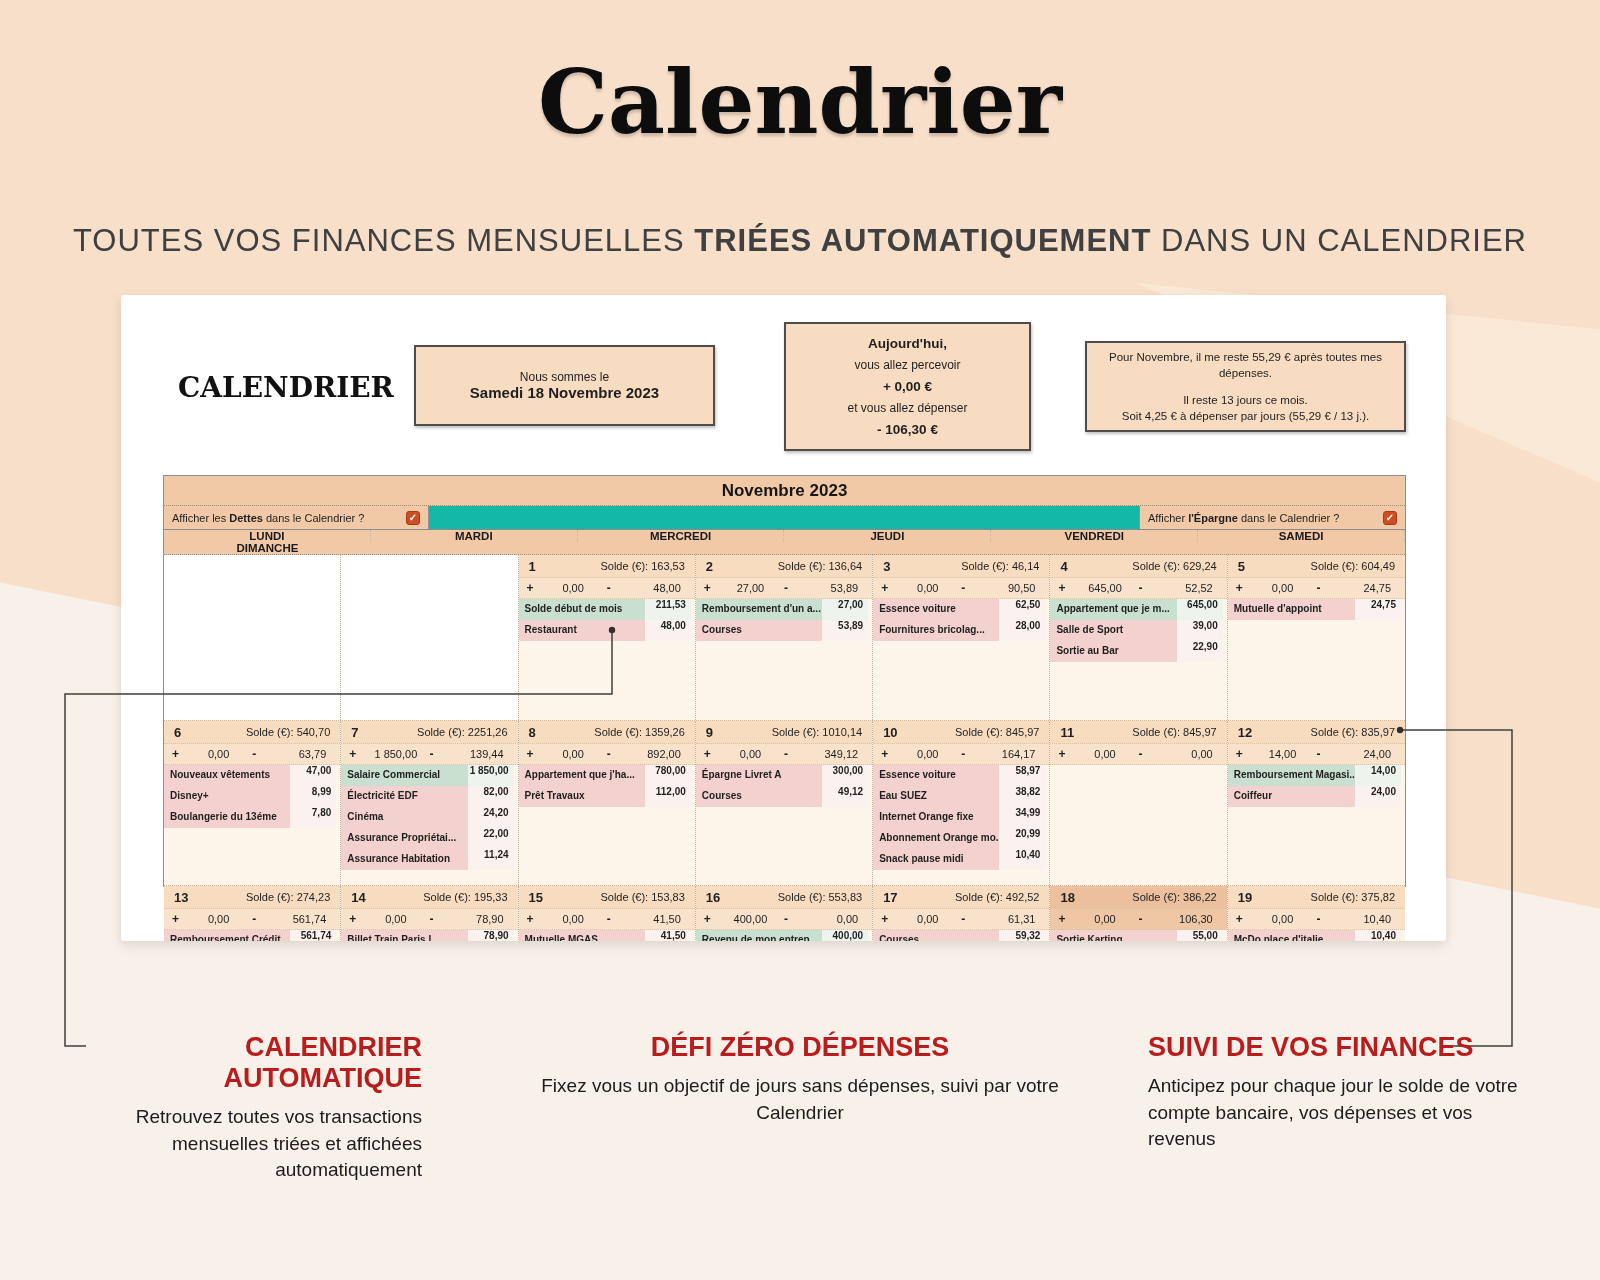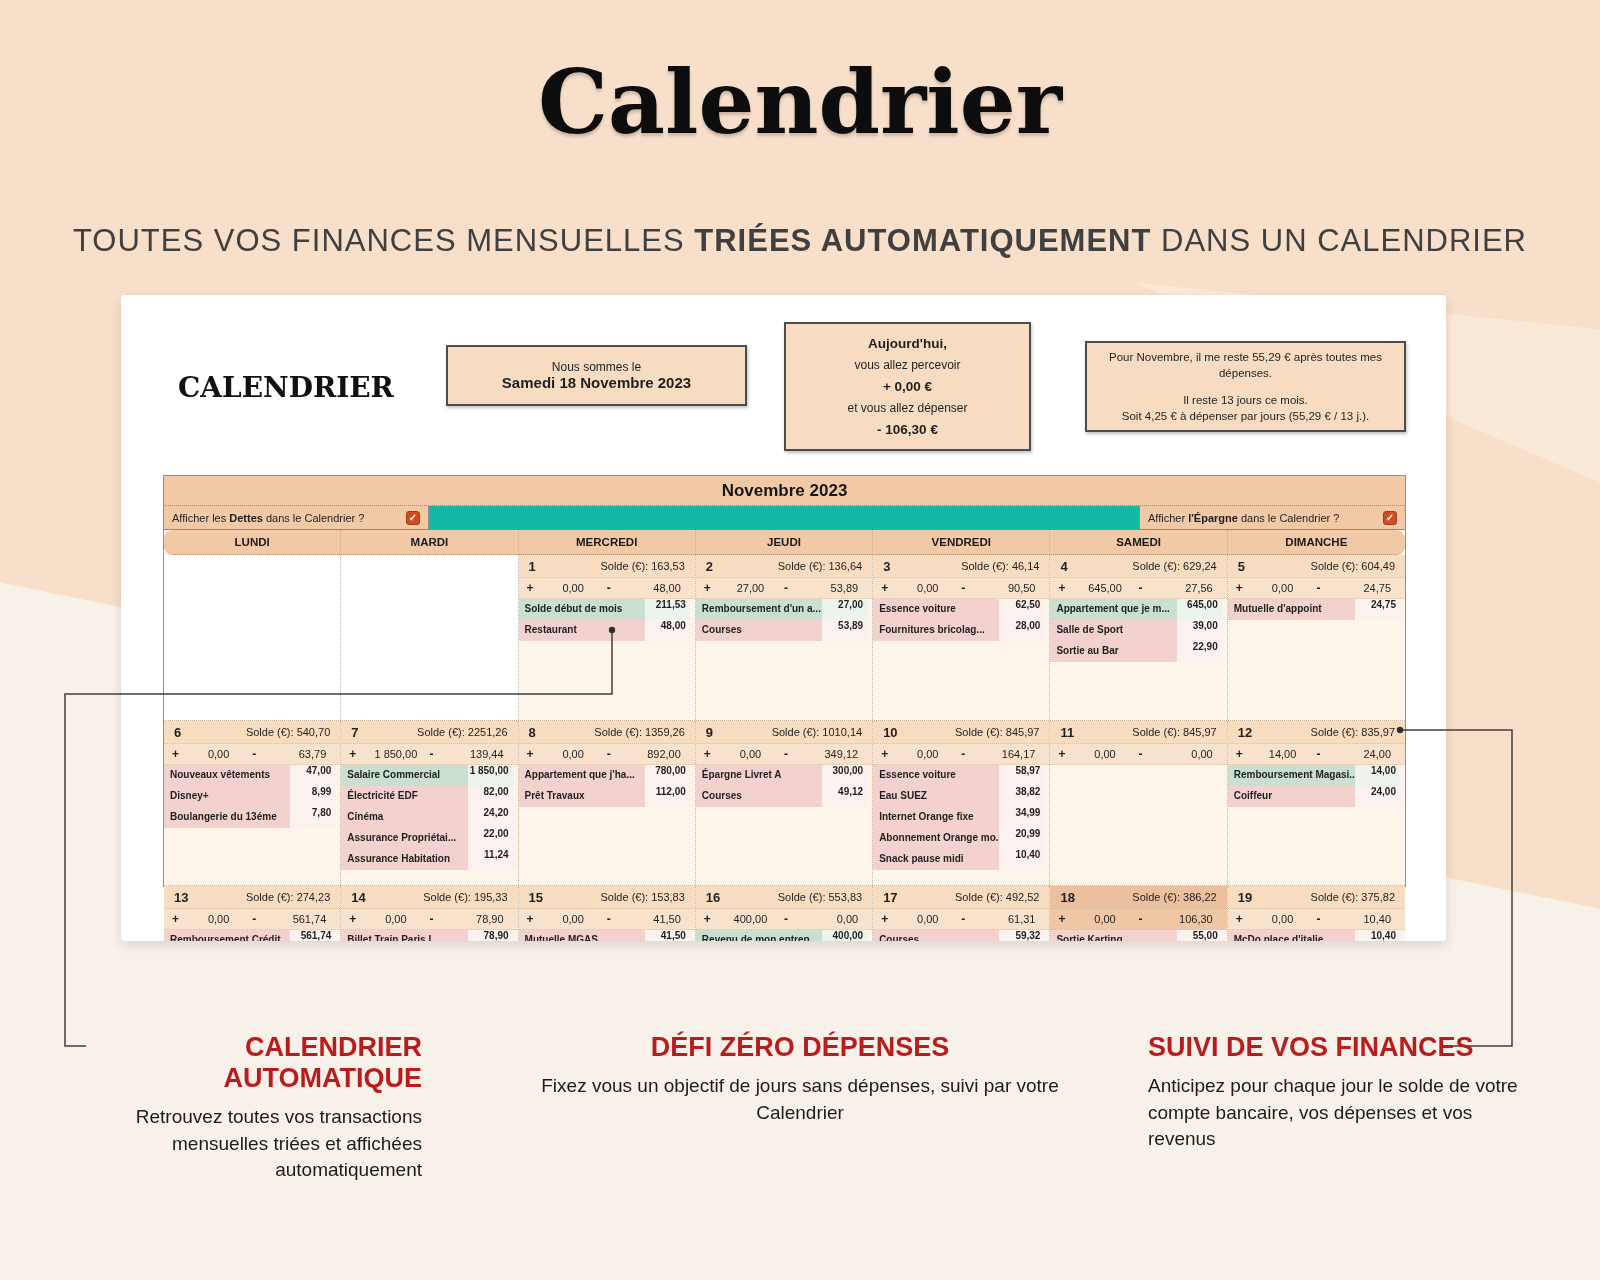--- a/index.html
+++ b/index.html
@@ -24,21 +24,21 @@
   
   .card { position:absolute; left:121px; top:295px; width:1325px; height:646px;
     background:#ffffff; border-radius:3px; box-shadow:0 4px 12px rgba(0,0,0,0.12); overflow:hidden; }
 
   .cal-label { position:absolute; left:57px; top:76px; font-family:"DejaVu Serif", serif;
     font-weight:700; font-size:28px; color:#111; }
 
   .info-box { position:absolute; background:#f7dcc2; border:2px solid #4d4d4d;
     box-shadow:1px 2px 3px rgba(0,0,0,0.25); display:flex; flex-direction:column;
     align-items:center; justify-content:center; text-align:center; }
-  .box-date { left:325px; top:50px; width:301px; height:61px; }
+  .box-date { left:293px; top:50px; width:301px; height:81px; }
   .box-date .l1 { font-size:12px; }
   .box-date .l2 { font-size:15px; font-weight:700; }
   .box-today { left:663px; top:27px; width:247px; height:129px; justify-content:space-between; padding:12px 6px; }
   .box-today .bold { font-weight:700; font-size:13.5px; }
   .box-today .reg { font-size:12px; }
   .box-forecast { left:964px; top:46px; width:321px; height:91px; font-size:11.5px; line-height:1.4; padding:6px 10px; }
   .box-forecast .gap { height:12px; }
 
   
   .calendar { position:absolute; left:42px; top:180px; width:1243px; height:412px;
@@ -46,22 +46,22 @@
   .cal-title { height:30px; background:#f1c9a7; display:flex; align-items:center; justify-content:center;
     font-weight:700; font-size:17px; color:#161616; border-bottom:1px dotted #a08e77; }
   .cal-toggles { position:relative; height:24px; background:#14b8a6; border-bottom:1px dotted #8f8f8f; }
   .toggle-box { position:absolute; top:0; bottom:0; background:#f1c9a7; display:flex; align-items:center;
     padding:0 8px; gap:6px; font-size:11px; }
   .toggle-left { left:0; width:265px; border-right:1px solid #8f8f8f; }
   .toggle-right { right:0; width:266px; border-left:1px solid #8f8f8f; }
   .toggle-box b { font-weight:700; }
   .checkbox { margin-left:auto; width:14px; height:14px; background:#cc4f24; border:1px solid #a53c17;
     border-radius:3px; color:#fff; font-size:10px; line-height:12px; text-align:center; font-weight:700; }
-  .cal-dayheaders { height:25px; display:grid; grid-template-columns:repeat(7,1fr); background:#f1c9a7;
-    border-bottom:1px dotted #a08e77;border-radius:9px; }
+  .cal-dayheaders { height:25px; display:grid; grid-template-columns:repeat(6,1fr); background:#f1c9a7;
+    border-bottom:1px dotted #a08e77; }
   .dow { display:flex; align-items:center; justify-content:center; font-weight:700; font-size:11.5px;
     color:#1a1a1a; border-right:1px dotted #c9b49c; }
   .dow:last-child { border-right:none; }
 
   .weeks { height:387px; overflow:hidden; }
   .week { display:grid; grid-template-columns:repeat(7,1fr); height:165px; border-top:1px dotted #c9b39b; }
   .week:first-child { border-top:none; }
   .daycell { border-right:1px dotted #c4b39f; background:#fdf5ea; display:flex; flex-direction:column; overflow:hidden; }
   .daycell:last-child { border-right:none; }
   .daycell.empty { background:#ffffff; }
@@ -219,21 +219,21 @@
             </div>
             <div class="daycell">
               <div class="day-head">
                 <span class="day-num">4</span>
                 <span class="day-solde">Solde (€): 629,24</span>
               </div>
               <div class="day-sum">
                 <span class="sign">+</span>
                 <span class="plus-amt">645,00</span>
                 <span class="sign">-</span>
-                <span class="minus-amt">27,56</span>
+                <span class="minus-amt">52,52</span>
               </div>
               <div class="txn income">
                 <span class="txn-name">Appartement que je m...</span>
                 <span class="txn-amt">645,00</span>
               </div>
               <div class="txn expense">
                 <span class="txn-name">Salle de Sport</span>
                 <span class="txn-amt">39,00</span>
               </div>
               <div class="txn expense">

